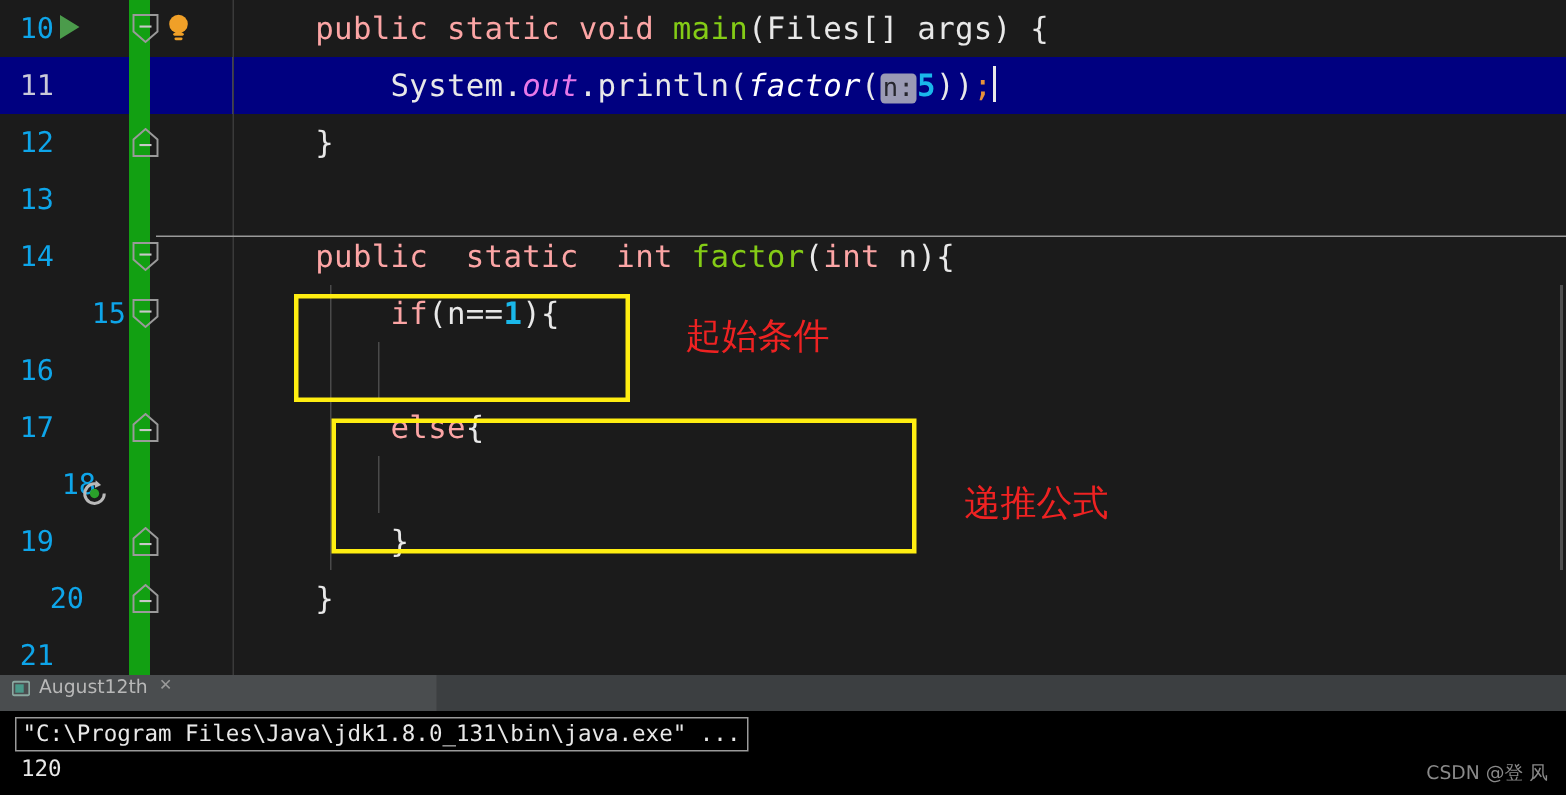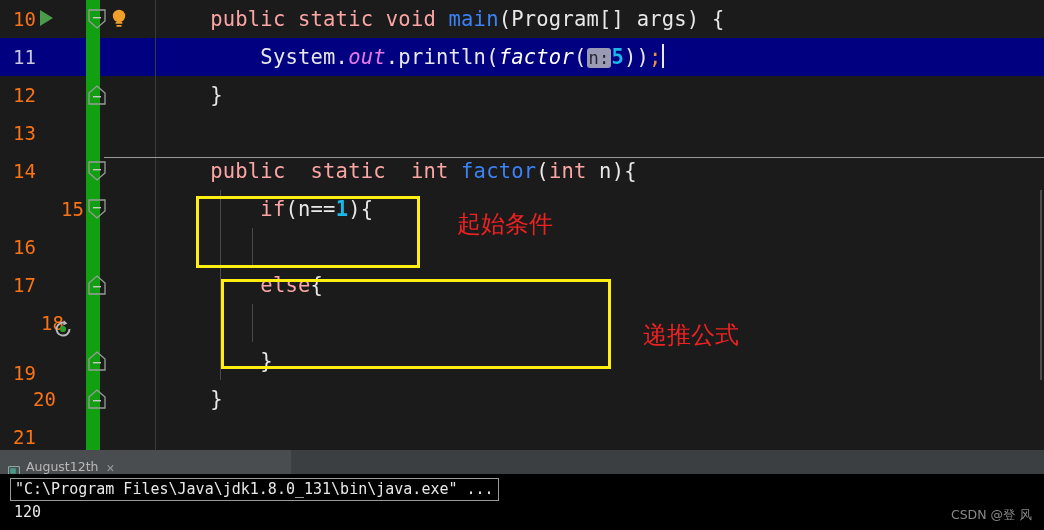--- a/index.html
+++ b/index.html
@@ -11,21 +11,21 @@
 
   
   .editor{position:absolute;left:0;top:0;width:1044px;height:450px;background:#1b1b1b;overflow:hidden;}
 
   
   .row{position:absolute;left:0;width:1044px;height:38px;}
   .row.hl{background:#000080;}
 
   
   .lnum{position:absolute;left:0;width:36px;text-align:right;
-        font-size:19px;line-height:38px;color:#f97316;
+        font-size:19px;line-height:38px;color:#0ea5e9;
         font-family:"DejaVu Sans Mono","Liberation Mono",monospace;}
 
   .greenbar{position:absolute;left:86px;top:0;width:14px;height:450px;background:#12a012;}
   .row.hl .greenpatch{position:absolute;left:86px;top:0;width:14px;height:38px;background:#12a012;}
 
   
   .fold{position:absolute;left:85px;width:24px;height:20px;}
   .fold svg{display:block;}
 
   
@@ -42,21 +42,21 @@
   .gutline{position:absolute;left:155px;top:0;width:1px;height:450px;background:#3a3a3a;}
   .row.hl .gutline-hl{position:absolute;left:155px;top:0;width:1px;height:38px;background:#8a8aa0;}
 
   
   .code{position:absolute;left:160px;font-size:20.5px;line-height:38px;white-space:pre;
         color:#d8d8d8;font-family:"DejaVu Sans Mono","Liberation Mono",monospace;letter-spacing:0.2px;}
 
   .kw{color:#fca5a5;}
   .num{color:#1ab8ea;font-weight:bold;}
   .id{color:#e8e8e8;}
-  .fn{color:#3b82f6;}
+  .fn{color:#84cc16;}
   .fld{color:#e878e8;font-style:italic;}
   .itf{color:#ffffff;font-style:italic;}
   .pun{color:#e8e8e8;}
   .semi{color:#e8913a;}
 
   
   .hint{background:#9a9ab4;color:#26262e;border-radius:3px;padding:0 2px;font-size:17px;
         font-style:normal;font-weight:normal;}
   .hint.grey{background:#8f8f8f;}
 
@@ -73,21 +73,21 @@
   .rmark{position:absolute;right:2px;width:2px;background:#4d4d4d;}
 
   
   .ybox{position:absolute;border:3px solid #ffee11;box-sizing:border-box;pointer-events:none;}
   .redtxt{position:absolute;color:#ee2222;font-size:24px;line-height:1;
           font-family:"DejaVu Sans","Liberation Sans",sans-serif;font-weight:500;}
 
   
   .tabbar{position:absolute;left:0;top:450px;width:1044px;height:24px;background:#3c3f41;}
   .tab{position:absolute;left:0;top:0;height:24px;width:291px;background:#4a4d4f;
-       display:flex;align-items:flex-end;gap:6px;padding:0 8px;box-sizing:border-box;}
+       display:flex;align-items:flex-start;gap:6px;padding:0 8px;box-sizing:border-box;}
   .tabicon{width:12px;height:12px;flex:0 0 auto;}
   .tablabel{font-size:12.5px;color:#b8b8b8;font-family:"DejaVu Sans","Liberation Sans",sans-serif;
             white-space:nowrap;}
   .tabclose{font-size:13px;color:#9a9a9a;margin-left:2px;line-height:1;}
 
   .console{position:absolute;left:0;top:474px;width:1044px;height:56px;background:#000000;}
   .cmdline{position:absolute;left:10px;top:4px;border:1px solid #9a9a9a;padding:0px 4px 1px 4px;
            font-size:15px;line-height:20px;color:#e8e8e8;white-space:pre;
            font-family:"DejaVu Sans Mono","Liberation Mono",monospace;}
   .outline{position:absolute;left:14px;top:28px;font-size:15px;line-height:20px;color:#e8e8e8;
@@ -123,21 +123,21 @@
 
     <div class="lnum" style="top:0px;">10</div>
     <div class="lnum" style="top:38px;color:#c8c8d8;">11</div>
     <div class="lnum" style="top:76px;">12</div>
     <div class="lnum" style="top:114px;">13</div>
     <div class="lnum" style="top:152px;">14</div>
     <div class="lnum" style="top:190px;margin-left:48px;">15</div>
     <div class="lnum" style="top:228px;">16</div>
     <div class="lnum" style="top:266px;">17</div>
     <div class="lnum" style="top:304px;padding-left:28px;">18</div>
-    <div class="lnum" style="top:354px;">19</div>
+    <div class="lnum" style="top:342px;">19</div>
     <div class="lnum" style="top:380px;padding-left:20px;">20</div>
     <div class="lnum" style="top:418px;">21</div>
 
     <div class="runarrow"></div>
 
     <div class="bulb">
       <svg width="18" height="22" viewBox="0 0 18 22">
         <circle cx="9" cy="8" r="6.2" fill="#f0a028"></circle>
         <rect x="5.5" y="14" width="7" height="1.8" rx="0.9" fill="#f0a028"></rect>
         <rect x="6.3" y="17" width="5.4" height="1.8" rx="0.9" fill="#f0a028"></rect>
@@ -196,21 +196,21 @@
     </div>
 
     <div class="sep"></div>
 
     <div class="guide" style="left:220px;top:190px;height:190px;"></div>
     <div class="guide" style="left:252px;top:228px;height:38px;"></div>
     <div class="guide" style="left:252px;top:304px;height:38px;"></div>
 
     <div class="rmark" style="top:190px;height:190px;"></div>
 
-    <div class="code" style="top:0px;"><span class="pun">    </span><span class="kw">public</span><span> </span><span class="kw">static</span><span> </span><span class="kw">void</span><span> </span><span class="fn">main</span><span class="pun">(</span><span class="id">Program[]</span><span> </span><span class="id">args</span><span class="pun">)</span><span class="pun"> {</span></div>
+    <div class="code" style="top:0px;"><span class="pun">    </span><span class="kw">public</span><span> </span><span class="kw">static</span><span> </span><span class="kw">void</span><span> </span><span class="fn">main</span><span class="pun">(</span><span class="id">Files[]</span><span> </span><span class="id">args</span><span class="pun">)</span><span class="pun"> {</span></div>
 
     <div class="code" style="top:38px;"><span class="pun">        </span><span class="id">System</span><span class="pun">.</span><span class="fld">out</span><span class="pun">.</span><span class="id">println</span><span class="pun">(</span><span class="itf">factor</span><span class="pun">(</span><span class="hint">n:</span><span class="num">5</span><span class="pun">))</span><span class="semi">;</span><span class="caret"></span></div>
 
     <div class="code" style="top:76px;"><span class="pun">    </span><span class="pun">}</span></div>
 
     <div class="code" style="top:114px;"><span></span></div>
 
     <div class="code" style="top:152px;"><span class="pun">    </span><span class="kw">public</span><span>  </span><span class="kw">static</span><span>  </span><span class="kw">int</span><span> </span><span class="fn">factor</span><span class="pun">(</span><span class="kw">int</span><span> </span><span class="id">n</span><span class="pun">)</span><span class="pun">{</span></div>
 
     <div class="code" style="top:190px;"><span class="pun">        </span><span class="kw">if</span><span class="pun">(</span><span class="id">n==</span><span class="num">1</span><span class="pun">)</span><span class="pun">{</span></div>

